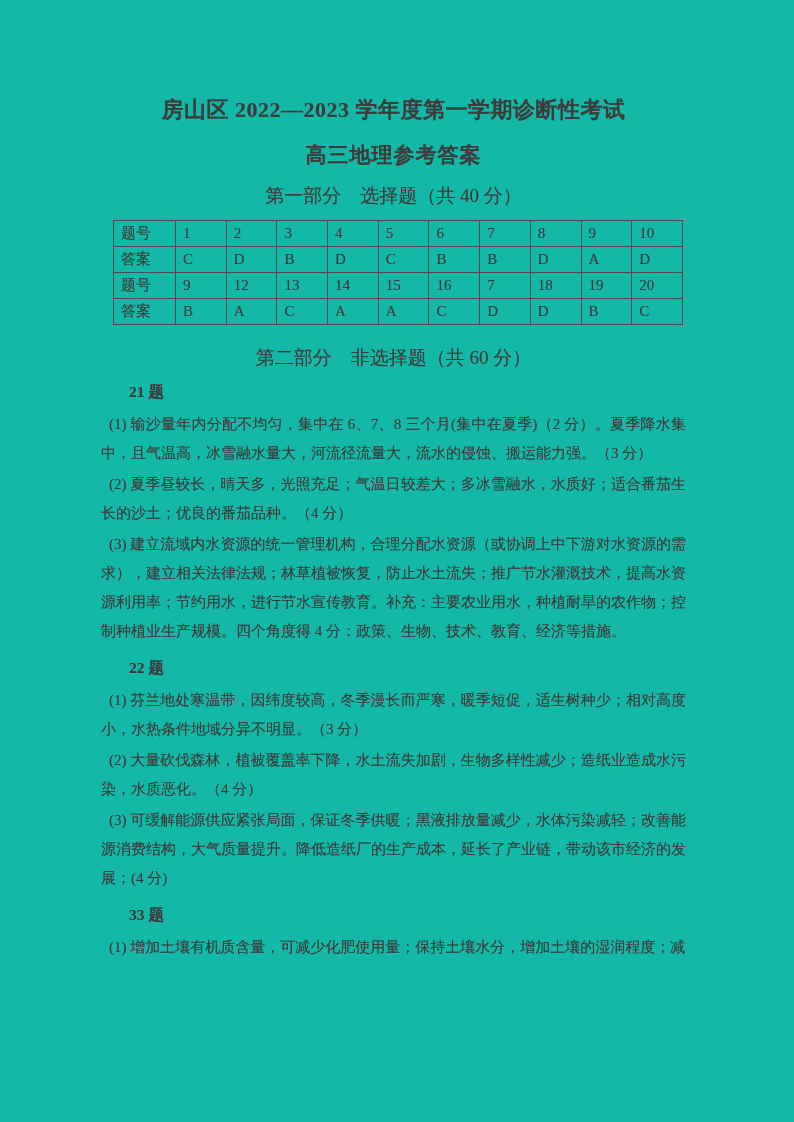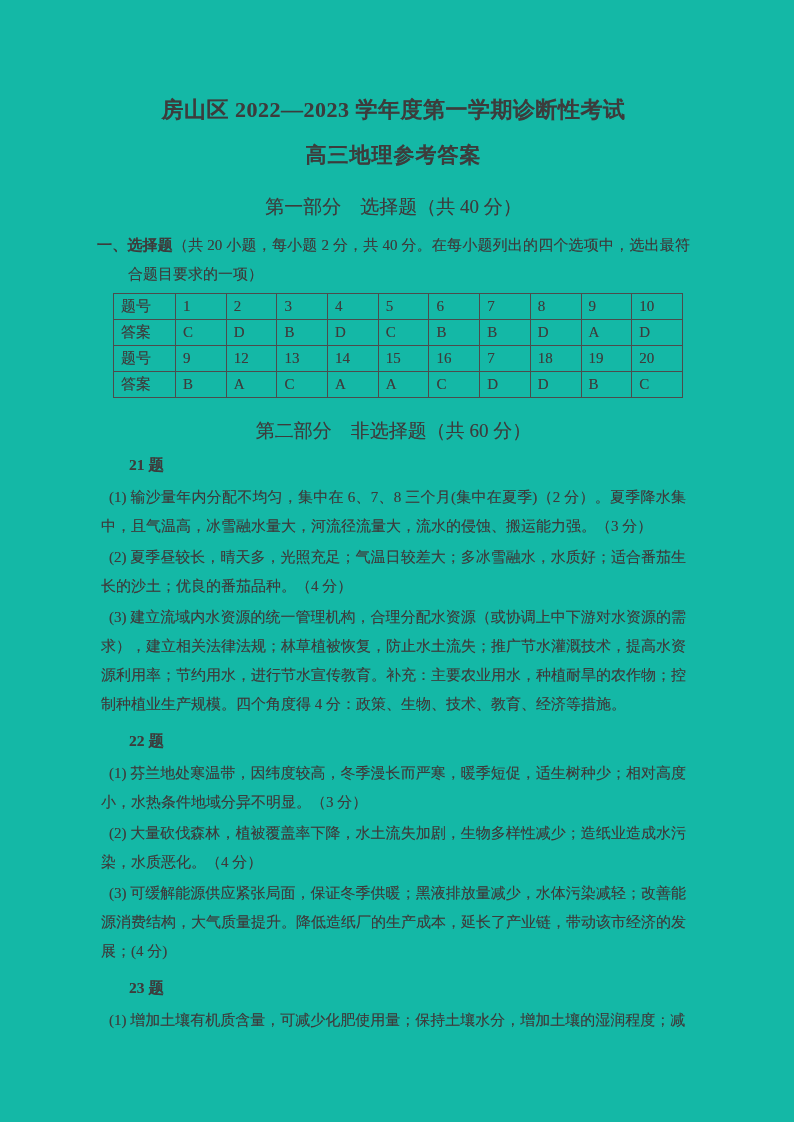--- a/index.html
+++ b/index.html
@@ -24,21 +24,21 @@
   }
   .doc-title {
     margin: 0 0 18px 0;
     font-size: 22px;
     line-height: 28px;
     font-weight: bold;
     text-align: center;
     letter-spacing: 0.5px;
   }
   .doc-subtitle {
-    margin: 0 0 26px 0;
+    margin: 0 0 15px 0;
     font-size: 21px;
     line-height: 27px;
     font-weight: bold;
     text-align: center;
     letter-spacing: 1px;
   }
   .part-heading {
     margin: 0 0 12px 0;
     font-size: 19px;
     line-height: 24px;
@@ -92,21 +92,20 @@
 </head>
 <body>
 
 <div class="page">
 
   <h1 class="doc-title">房山区 2022—2023 学年度第一学期诊断性考试</h1>
   <h2 class="doc-subtitle">高三地理参考答案</h2>
 
   <div class="part-heading">第一部分　选择题（共 40 分）</div>
 
-  <p class="instruction"><span class="lead">一、选择题</span><span>（共 20 小题，每小题 2 分，共 40 分。在每小题列出的四个选项中，选出最符合题目要求的一项）</span></p>
 
   <table class="answers">
     <tbody>
       <tr>
         <td class="hdr">题号</td>
         <td>1</td>
         <td>2</td>
         <td>3</td>
         <td>4</td>
         <td>5</td>
@@ -168,17 +167,17 @@
   </div>
 
   <div class="question-block">
     <div class="question-label">22 题</div>
     <p class="answer-para">(1) 芬兰地处寒温带，因纬度较高，冬季漫长而严寒，暖季短促，适生树种少；相对高度小，水热条件地域分异不明显。（3 分）</p>
     <p class="answer-para">(2) 大量砍伐森林，植被覆盖率下降，水土流失加剧，生物多样性减少；造纸业造成水污染，水质恶化。（4 分）</p>
     <p class="answer-para">(3) 可缓解能源供应紧张局面，保证冬季供暖；黑液排放量减少，水体污染减轻；改善能源消费结构，大气质量提升。降低造纸厂的生产成本，延长了产业链，带动该市经济的发展；(4 分)</p>
   </div>
 
   <div class="question-block">
-    <div class="question-label">23 题</div>
+    <div class="question-label">33 题</div>
     <p class="answer-para">(1) 增加土壤有机质含量，可减少化肥使用量；保持土壤水分，增加土壤的湿润程度；减</p>
   </div>
 
 </div>
 
 </body></html>

